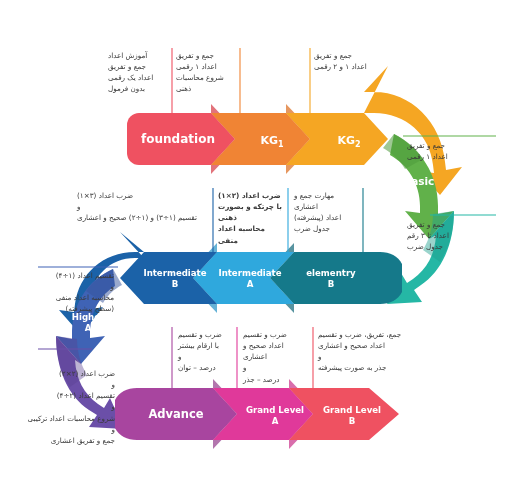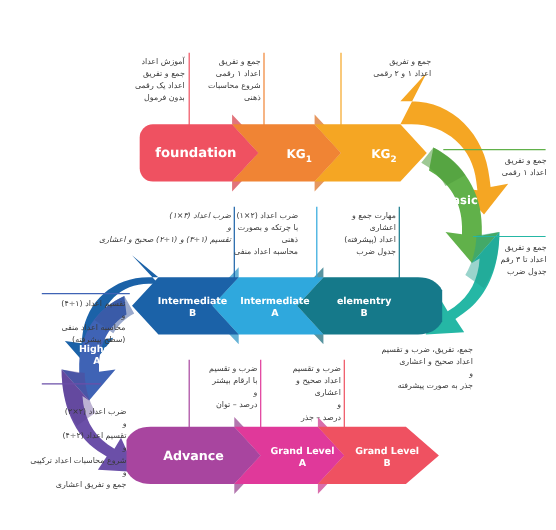--- a/index.html
+++ b/index.html
@@ -33,21 +33,21 @@
     text-anchor: middle;
     font-family: "DejaVu Sans", "Liberation Sans", sans-serif;
   }
   .note {
     position: absolute;
     font-family: "DejaVu Sans", "Liberation Sans", sans-serif;
     font-size: 7.2px;
     line-height: 1.55;
     color: #3a3a3a;
     direction: rtl;
-    text-align: right;
+    text-align: left;
     white-space: pre-line;
     unicode-bidi: plaintext;
   }
   .note-left { text-align: right; }
 </style>
 </head>
 <body>
 
 <div id="stage">
 
@@ -184,24 +184,24 @@
 
   <div class="note" style="left:407px; top:140px; width:90px;">جمع و تفریق
 اعداد ۱ رقمی</div>
   <div class="note" style="left:407px; top:219px; width:90px;">جمع و تفریق
 اعداد تا ۳ رقم
 جدول ضرب</div>
 
   <div class="note" style="left:294px; top:190px; width:66px;">مهارت جمع و اعشاری
 اعداد (پیشرفته)
 جدول ضرب</div>
-  <div class="note" style="left:204px; top:190px; width:67px;">ضرب اعداد (۲×۱)
+  <div class="note" style="left:218px; top:190px; width:67px;font-weight:bold;">ضرب اعداد (۲×۱)
 با چرتکه و بصورت ذهنی
 محاسبه اعداد منفی</div>
-  <div class="note" style="left:77px; top:190px; width:133px;font-style:italic;">ضرب اعداد (۳×۱)
+  <div class="note" style="left:77px; top:190px; width:133px;">ضرب اعداد (۳×۱)
 و
 تقسیم (۱÷۳) و (۱÷۲) صحیح و اعشاری</div>
 
   <div class="note note-left" style="left:8px; top:270px; width:106px;">تقسیم اعداد (۱÷۴)
 و
 محاسبه اعداد منفی
 (سطح پیشرفته)</div>
   <div class="note note-left" style="left:3px; top:368px; width:112px;">ضرب اعداد (۲×۲)
 و
 تقسیم اعداد (۲÷۴)
@@ -211,18 +211,18 @@
 جمع و تفریق اعشاری</div>
 
   <div class="note" style="left:178px; top:329px; width:56px;">ضرب و تقسیم
 با ارقام بیشتر
 و
 درصد – توان</div>
   <div class="note" style="left:243px; top:329px; width:67px;">ضرب و تقسیم
 اعداد صحیح و اعشاری
 و
 درصد – جذر</div>
-  <div class="note" style="left:318px; top:312px; width:112px;">جمع، تفریق، ضرب و تقسیم
+  <div class="note" style="left:318px; top:329px; width:112px;">جمع، تفریق، ضرب و تقسیم
 اعداد صحیح و اعشاری
 و
 جذر به صورت پیشرفته</div>
 
 </div>
 
 </body></html>

